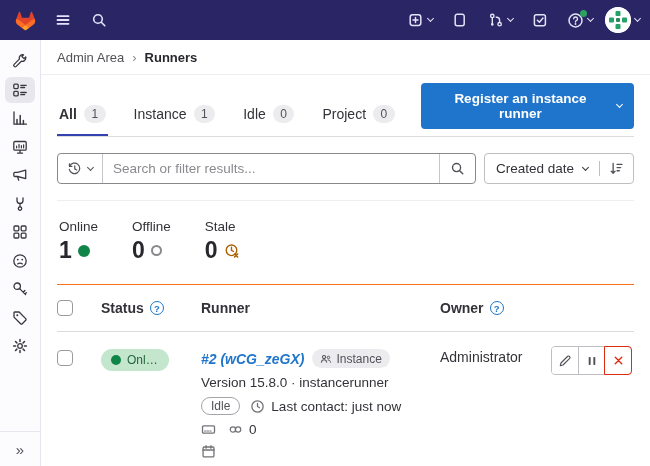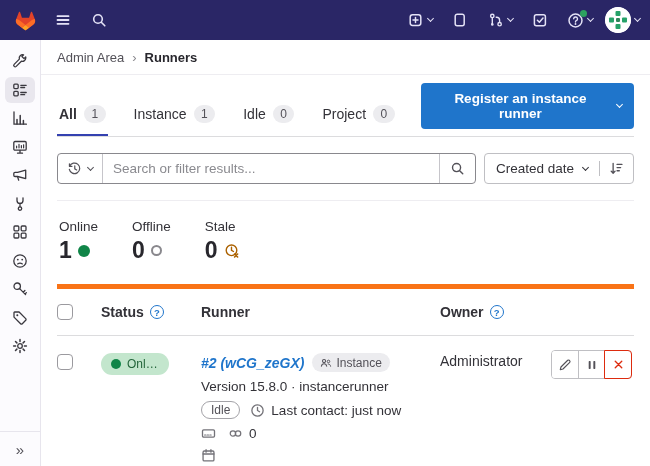--- a/index.html
+++ b/index.html
@@ -56,21 +56,21 @@
 
   
   .stats-row { display:flex; gap:34px; padding:18px 2px 20px; }
   .stat-label { font-size:13.5px; color:#333238; }
   .stat-value { margin-top:3px; font-size:23px; font-weight:700; color:#28272d; display:flex; align-items:center; gap:6px; }
   .dot-online { width:12px; height:12px; border-radius:50%; background:#108548; }
   .dot-offline { width:11px; height:11px; border-radius:50%; border:2px solid #89888d; background:#fff; }
 
   
   .thead, .trow { display:grid; grid-template-columns:44px 100px 1fr 110px 84px; align-items:center; }
-  .thead { border-top:5px solid #f97316; border-bottom:1px solid #dcdcde; padding:15px 0; font-weight:700; font-size:14px; }
+  .thead { border-top:1px solid #f97316; border-bottom:1px solid #dcdcde; padding:15px 0; font-weight:700; font-size:14px; }
   .th { display:flex; align-items:center; gap:6px; }
   .q { width:14px; height:14px; border:1.4px solid #1f75cb; color:#1f75cb; border-radius:50%; font-size:9.5px; font-weight:700; display:inline-flex; align-items:center; justify-content:center; cursor:pointer; }
   .checkbox { width:16px; height:16px; border:1px solid #9b9a9f; border-radius:4px; background:#fff; display:inline-block; cursor:pointer; }
   .trow { align-items:start; padding:14px 0 16px; border-bottom:1px solid #eeedf1; }
   .cell-pad { padding-top:3px; }
 
   .badge-online { display:inline-flex; align-items:center; gap:6px; background:#c3e6cd; border-radius:12px; padding:4px 10px; font-size:12px; color:#24663b; max-width:78px; }
   .badge-online .dot { width:10px; height:10px; border-radius:50%; background:#108548; flex:none; }
   .badge-online .txt { overflow:hidden; white-space:nowrap; text-overflow:ellipsis; max-width:32px; }
 

